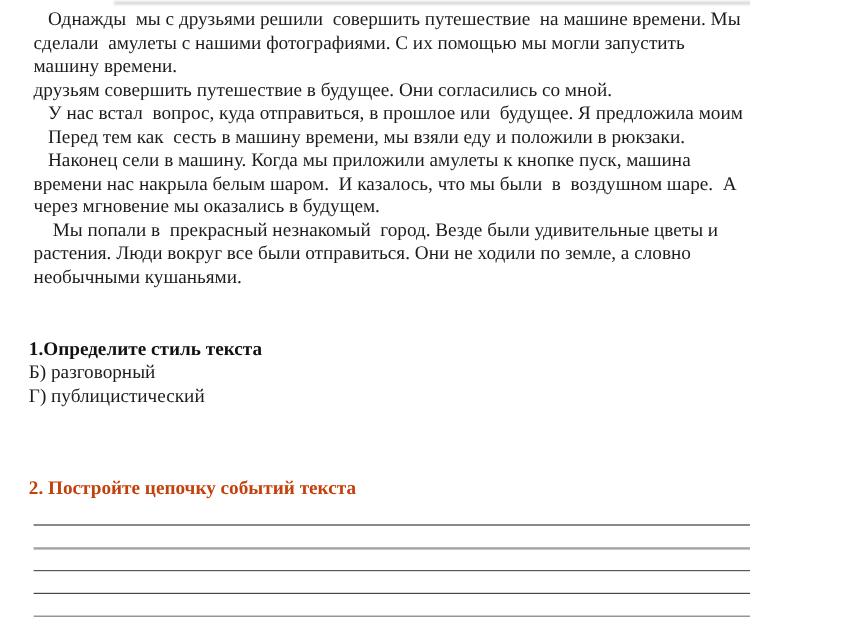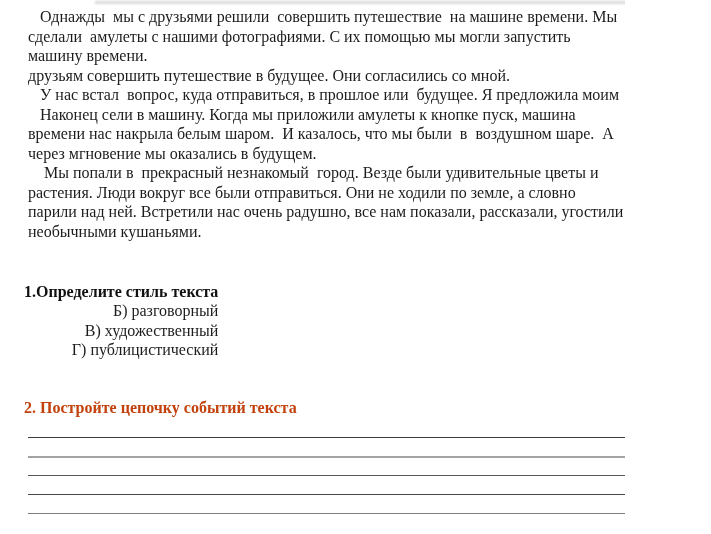--- a/index.html
+++ b/index.html
@@ -36,21 +36,20 @@
   .story .line {
     white-space: pre;
     height: 19.5px;
   }
   .question1 {
     position: absolute;
     top: 282px;
     left: 24px;
     font-size: 16px;
     line-height: 19.4px;
-    text-align: right;
   }
   .q-title {
     font-weight: 700;
     color: #111111;
     white-space: pre;
   }
   .option {
     white-space: pre;
   }
   .question2-title {
@@ -83,33 +82,32 @@
 <div class="page">
 
   <div class="scan-artifact"></div>
 
   <div class="story">
     <div class="line">   Однажды  мы с друзьями решили  совершить путешествие  на машине времени. Мы</div>
     <div class="line">сделали  амулеты с нашими фотографиями. С их помощью мы могли запустить</div>
     <div class="line">машину времени.</div>
     <div class="line">друзьям совершить путешествие в будущее. Они согласились со мной.</div>
     <div class="line">   У нас встал  вопрос, куда отправиться, в прошлое или  будущее. Я предложила моим</div>
+    <div class="line">   Перед тем как  сесть в машину времени, мы взяли еду и положили в рюкзаки.</div>
     <div class="line">   Наконец сели в машину. Когда мы приложили амулеты к кнопке пуск, машина</div>
     <div class="line">времени нас накрыла белым шаром.  И казалось, что мы были  в  воздушном шаре.  А</div>
     <div class="line">через мгновение мы оказались в будущем.</div>
     <div class="line">    Мы попали в  прекрасный незнакомый  город. Везде были удивительные цветы и</div>
     <div class="line">растения. Люди вокруг все были отправиться. Они не ходили по земле, а словно</div>
-    <div class="line">парили над ней. Встретили нас очень радушно, все нам показали, рассказали, угостили</div>
     <div class="line">необычными кушаньями.</div>
   </div>
 
   <div class="question1">
     <div class="q-title">1.Определите стиль текста</div>
     <div class="option">Б) разговорный</div>
-    <div class="option">В) художественный</div>
     <div class="option">Г) публицистический</div>
   </div>
 
   <div class="question2-title">2. Постройте цепочку событий текста</div>
 
   <div id="answer-lines">
       <div class="answer-line" style="top: 437px;"></div>
       <div class="answer-line" style="top: 456px;"></div>
       <div class="answer-line" style="top: 475px;"></div>
       <div class="answer-line" style="top: 494px;"></div>

